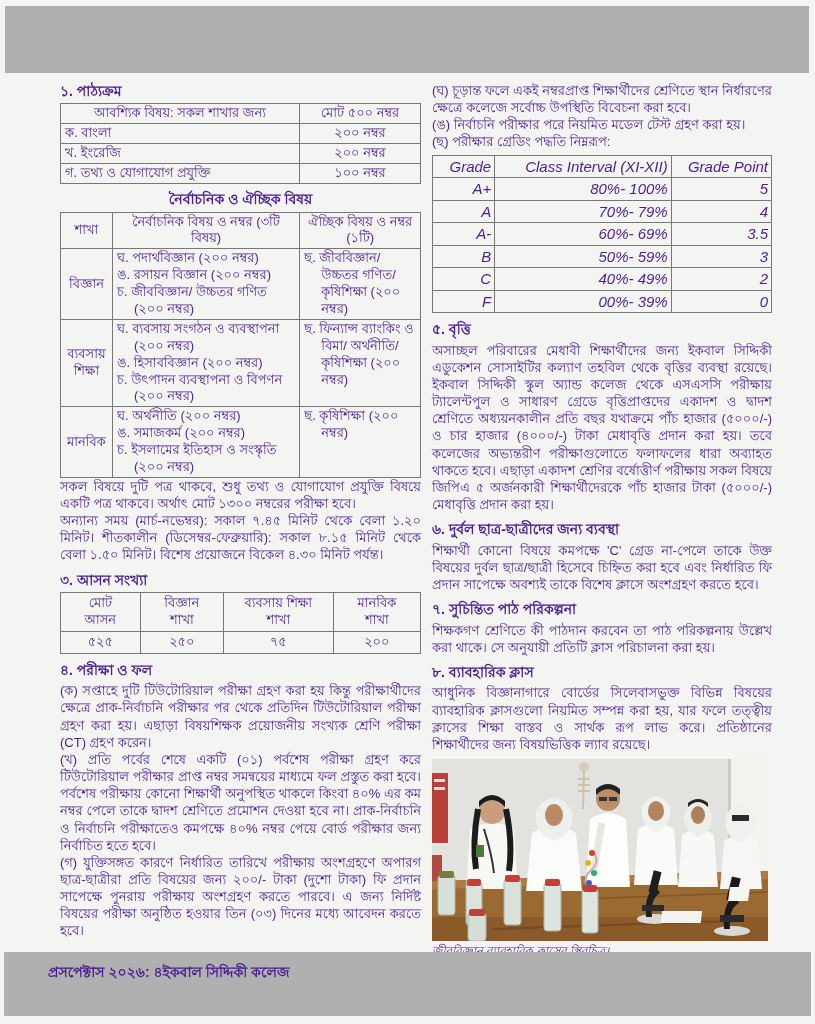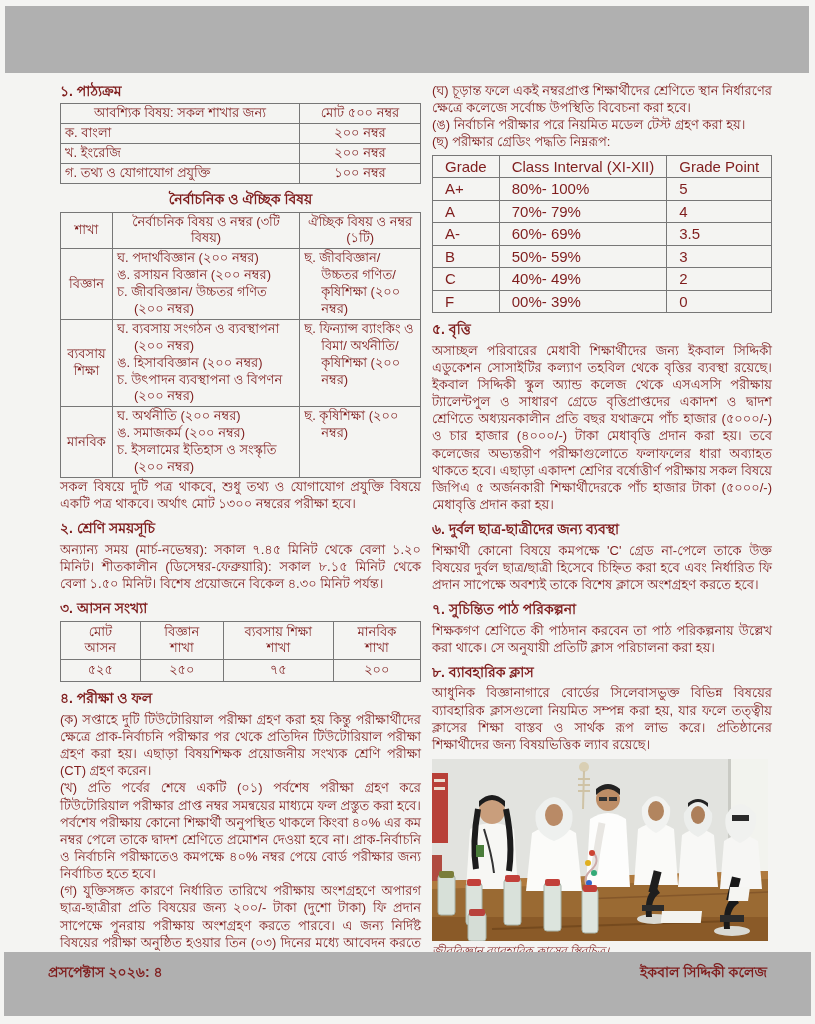--- a/index.html
+++ b/index.html
@@ -1,38 +1,38 @@
 <!DOCTYPE html>
 <html><head>
 <meta charset="utf-8">
 <style>
   html,body{margin:0;padding:0;background:#e9e9e7;}
   .page{position:relative;width:815px;height:1024px;background:#f4f4f2;
-        font-family:"Liberation Sans","DejaVu Sans",sans-serif;color:#7f1d1d;overflow:hidden;}
+        font-family:"Liberation Sans","DejaVu Sans",sans-serif;color:#4c1d95;overflow:hidden;}
   .band-top{position:absolute;left:5px;top:6px;width:804px;height:67px;background:#b0b0b0;}
   .band-bottom{position:absolute;left:4px;top:952px;width:807px;height:64px;background:#b0b0b0;
-        box-sizing:border-box;display:flex;justify-content:space-between;align-items:flex-start;
+        box-sizing:border-box;display:flex;align-items:flex-start;
         padding:9px 44px 0 44px;font-weight:bold;font-size:14px;}
   .col{position:absolute;top:82px;font-size:13px;line-height:1.32;text-align:justify;}
   .col-left{left:60px;width:361px;}
   .col-right{left:432px;width:340px;}
   .sec{font-size:14px;font-weight:bold;margin:7px 0 3px;text-align:left;}
   .sec.first{margin-top:0;}
   .center-head{font-size:14px;font-weight:bold;text-align:center;margin:6px 0 3px;}
   p{margin:0;}
   table{border-collapse:collapse;width:100%;font-size:13px;line-height:1.3;}
   td,th{border:1px solid #777;padding:1px 4px;vertical-align:top;font-weight:normal;}
   .t1 td:last-child{width:112px;text-align:center;white-space:nowrap;}
   .t1 .hdr td{text-align:center;}
   .t2 .branch{vertical-align:middle;text-align:center;}
   .t2 th{text-align:center;vertical-align:middle;}
   .hang{padding-left:17px;text-indent:-17px;text-align:left;}
   .t3 td,.t3 th{text-align:center;padding:2px 13px;}
   .grade{margin-top:4px;font-size:15px;}
-  .grade td,.grade th{text-align:left;padding:1px 12px;}
+  .grade td,.grade th{text-align:right;padding:1px 3px;font-style:italic;}
   .grade th{white-space:nowrap;}
   .photo-wrap{margin-top:6px;line-height:0;}
   .caption{font-style:italic;font-size:11.5px;line-height:1.2;margin-top:4px;text-align:left;}
 </style>
 </head>
 <body>
 
 <div class="page">
 
   <div class="band-top"></div>
@@ -107,21 +107,20 @@
         </td>
         <td>
           <div class="hang">ছ. কৃষিশিক্ষা (২০০ নম্বর)</div>
         </td>
       </tr>
     </tbody>
       </table>
 
     <p style="margin-top:0">সকল বিষয়ে দুটি পত্র থাকবে, শুধু তথ্য ও যোগাযোগ প্রযুক্তি বিষয়ে একটি পত্র থাকবে। অর্থাৎ মোট ১৩০০ নম্বরের পরীক্ষা হবে।</p>
 
-    <div class="sec">২. শ্রেণি সময়সূচি</div>
     <p>অন্যান্য সময় (মার্চ-নভেম্বর): সকাল ৭.৪৫ মিনিট থেকে বেলা ১.২০ মিনিট। শীতকালীন (ডিসেম্বর-ফেব্রুয়ারি): সকাল ৮.১৫ মিনিট থেকে বেলা ১.৫০ মিনিট। বিশেষ প্রয়োজনে বিকেল ৪.৩০ মিনিট পর্যন্ত।</p>
 
     <div class="sec">৩. আসন সংখ্যা</div>
     <table class="t3">
       <tbody>
           <tr>
         <th>মোট আসন</th>
         <th>বিজ্ঞান শাখা</th>
         <th>ব্যবসায় শিক্ষা শাখা</th>
         <th>মানবিক শাখা</th>

